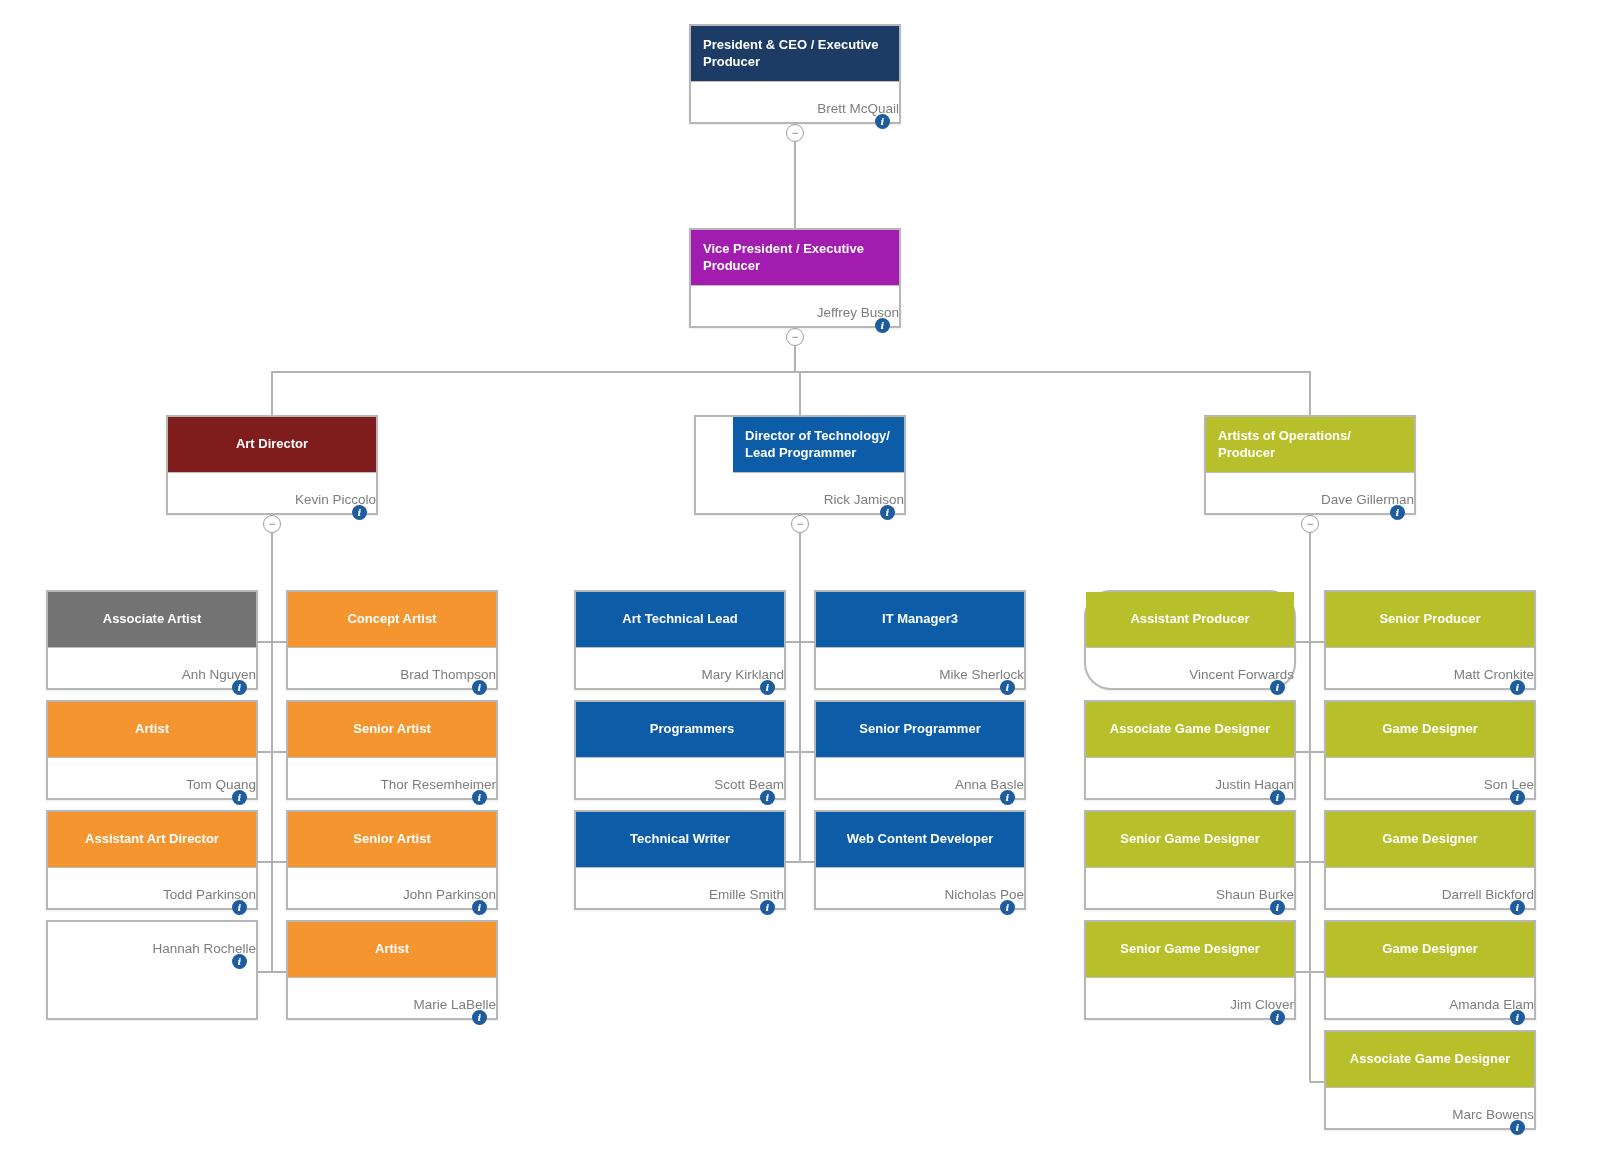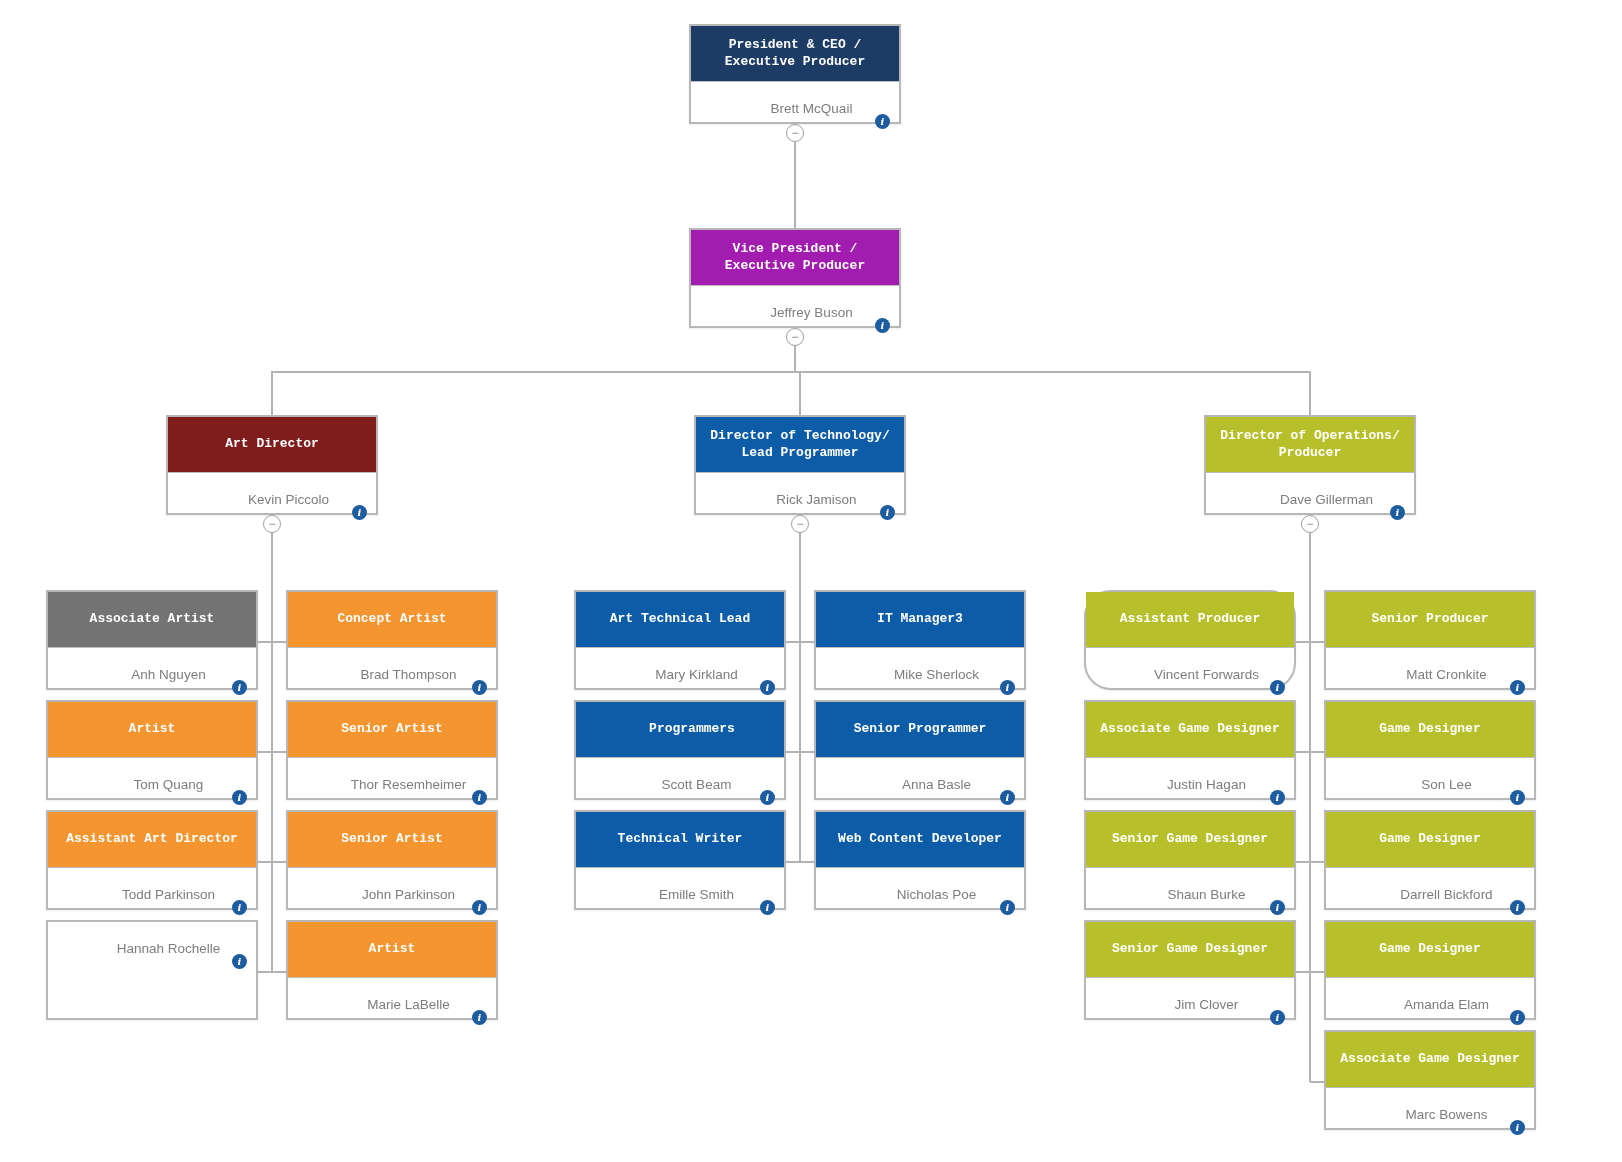--- a/index.html
+++ b/index.html
@@ -3,24 +3,24 @@
 <meta charset="utf-8">
 <style>
   html,body{margin:0;padding:0;background:#ffffff;}
   body{font-family:"Liberation Sans", sans-serif;}
   .stage{position:relative;width:1622px;height:1162px;background:#ffffff;overflow:hidden;}
   .line{position:absolute;background:#b3b3b3;z-index:0;}
   .card{position:absolute;width:212px;height:100px;background:#ffffff;
         border:2px solid #b7b7b7;box-sizing:border-box;z-index:1;
         box-shadow:0 1px 2px rgba(0,0,0,0.08);cursor:default;}
   .card-header{height:56px;display:flex;align-items:center;justify-content:center;
-        text-align:center;padding:2px 12px;box-sizing:border-box;
-        border-bottom:1px solid #bdbdbd;font-family:Liberation Mono, monospace;}
+        text-align:left;padding:2px 12px;box-sizing:border-box;
+        border-bottom:1px solid #bdbdbd;}
   .card-title{color:#ffffff;font-weight:bold;font-size:13px;line-height:1.3;}
-  .card-body{position:relative;height:53px;display:flex;align-items:center;justify-content:center;margin-left:33px;}
+  .card-body{position:relative;height:53px;display:flex;align-items:center;justify-content:flex-end;margin-left:33px;}
   .person-name{color:#7d7d7d;font-size:13.5px;}
   .info-icon{position:absolute;right:9px;bottom:6px;width:15px;height:15px;border-radius:50%;
         background:#1d5c9f;color:#ffffff;display:flex;align-items:center;justify-content:center;
         font-family:"DejaVu Serif", serif;font-style:italic;font-weight:bold;font-size:10px;
         cursor:pointer;}
   .collapse-btn{position:absolute;width:18px;height:18px;border-radius:50%;background:#ffffff;
         border:1px solid #9e9e9e;box-sizing:border-box;color:#8a8a8a;font-size:12px;line-height:15px;
         text-align:center;z-index:2;padding:0;cursor:pointer;font-family:"Liberation Sans",sans-serif;}
 </style>
 </head>
@@ -134,21 +134,21 @@
     <div class="card" style="left: 286px; top: 920px;">
       <div class="card-header" style="background: rgb(245, 149, 47);">
         <span class="card-title">Artist</span>
       </div>
       <div class="card-body">
         <span class="person-name">Marie LaBelle</span>
         <span class="info-icon">i</span>
       </div>
     </div>
     <div class="line" style="left: 272px; top: 971px; width: 14px; height: 2px;"></div>
-    <div class="card" style="left: 694px; top: 415px;">
+    <div class="card" style="left: 694px; top: 415px; padding-left: 37px;">
       <div class="card-header" style="background: rgb(13, 92, 168);">
         <span class="card-title">Director of Technology/ Lead Programmer</span>
       </div>
       <div class="card-body">
         <span class="person-name">Rick Jamison</span>
         <span class="info-icon">i</span>
       </div>
     </div>
     <button class="collapse-btn" style="left: 791px; top: 515px;">−</button>
     <div class="line" style="left: 799px; top: 533px; width: 2px; height: 329px;"></div>
@@ -207,21 +207,21 @@
         <span class="card-title">Web Content Developer</span>
       </div>
       <div class="card-body">
         <span class="person-name">Nicholas Poe</span>
         <span class="info-icon">i</span>
       </div>
     </div>
     <div class="line" style="left: 800px; top: 861px; width: 14px; height: 2px;"></div>
     <div class="card" style="left: 1204px; top: 415px;">
       <div class="card-header" style="background: rgb(183, 192, 42);">
-        <span class="card-title">Director of Operations/ Producer</span>
+        <span class="card-title">Artists of Operations/ Producer</span>
       </div>
       <div class="card-body">
         <span class="person-name">Dave Gillerman</span>
         <span class="info-icon">i</span>
       </div>
     </div>
     <button class="collapse-btn" style="left: 1301px; top: 515px;">−</button>
     <div class="line" style="left: 1309px; top: 533px; width: 2px; height: 549px;"></div>
     <div class="card" style="left: 1084px; top: 590px; border-radius: 27px;">
       <div class="card-header" style="background: rgb(183, 192, 42);">

